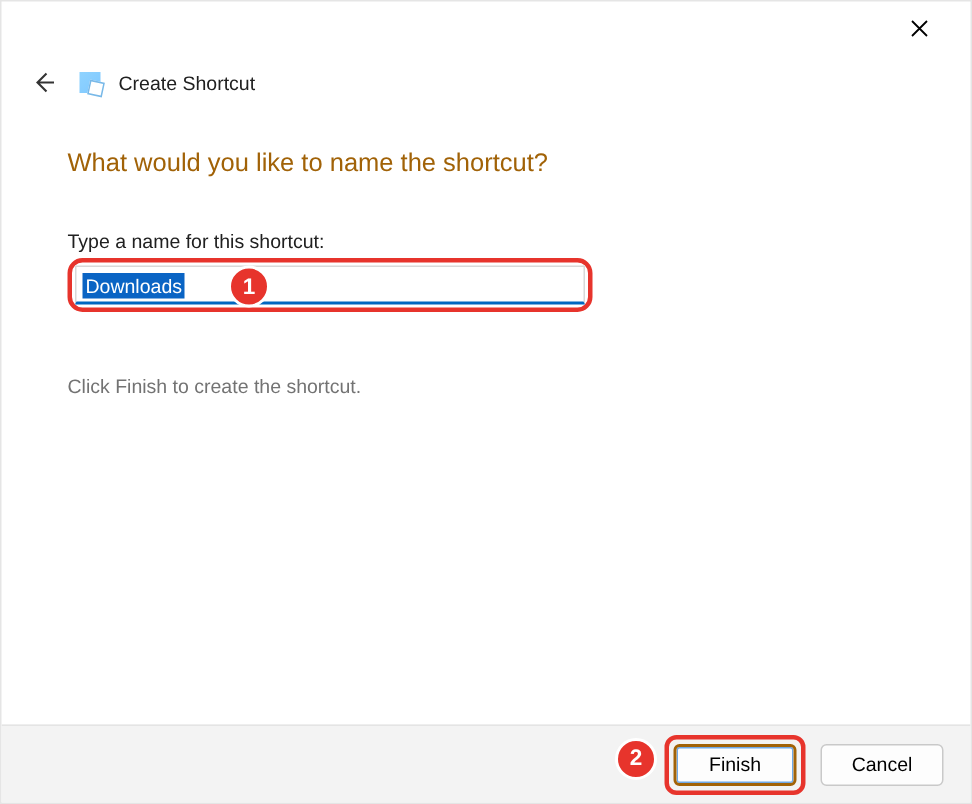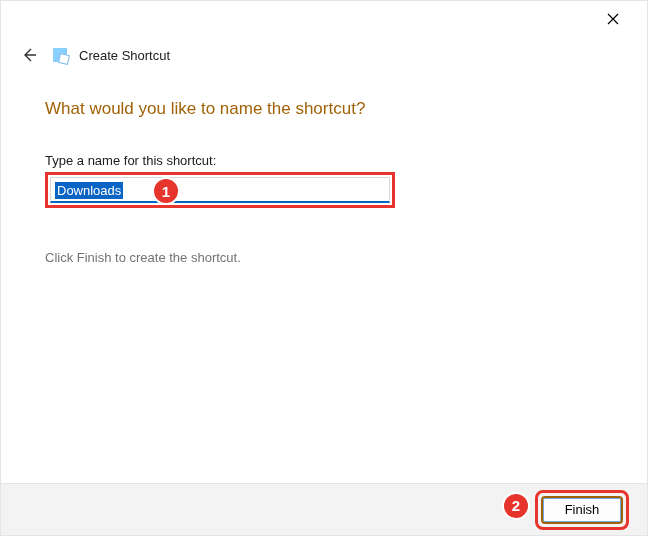--- a/index.html
+++ b/index.html
@@ -77,21 +77,21 @@
   .label {
     font-size: 13px;
     color: #202020;
     margin-bottom: 4px;
     display: block;
   }
   .input-callout {
     position: relative;
     display: inline-block;
     border: 3px solid #e7342c;
-    border-radius: 0;
+    border-radius: 10px;
     padding: 2px;
   }
   .name-input {
     width: 340px;
     height: 26px;
     border: 1px solid #d8d8d8;
     border-bottom: 2px solid #0067c0;
     font-size: 13px;
     padding: 2px 4px;
     outline: none;
@@ -202,13 +202,14 @@
   </div>
 
   <p class="hint">Click Finish to create the shortcut.</p>
 </div>
 
 <div class="footer">
   <div class="finish-wrap">
     <div class="badge badge-2">2</div>
     <button class="btn">Finish</button>
   </div>
+  <button class="btn">Cancel</button>
 </div>
 
 </body></html>

